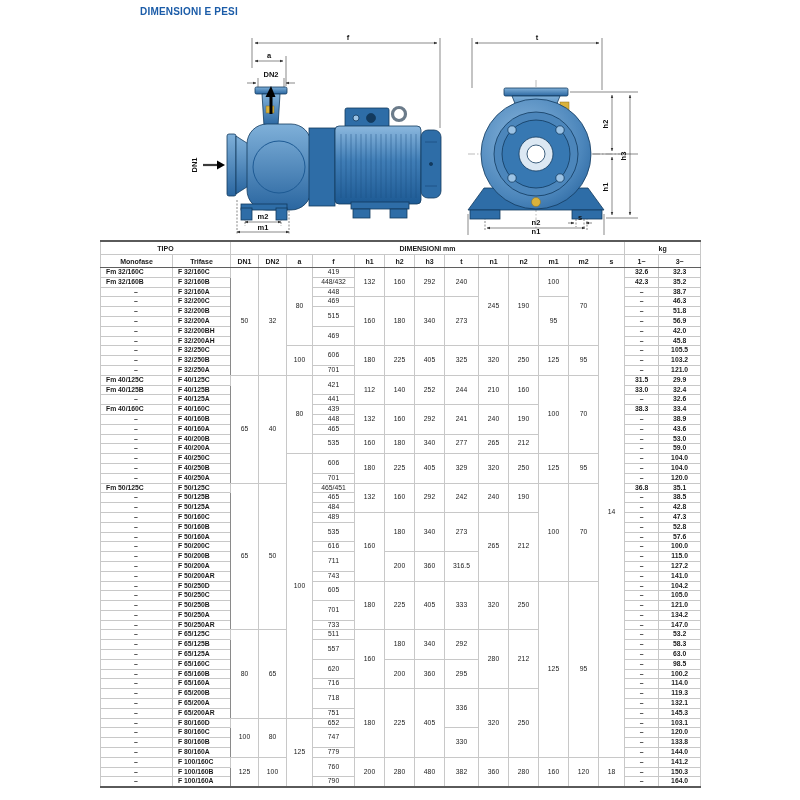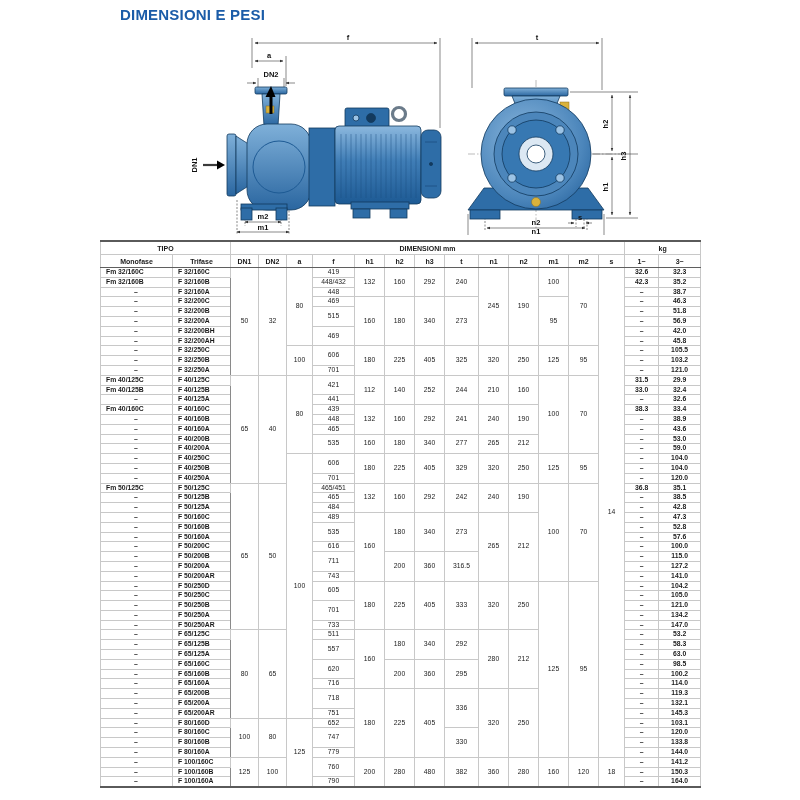--- a/index.html
+++ b/index.html
@@ -1,18 +1,18 @@
 <!DOCTYPE html>
 <html><head>
 <meta charset="utf-8">
 <style>
   html,body{margin:0;padding:0;background:#fff;}
   .page{position:relative;width:800px;height:800px;background:#fff;overflow:hidden;
         font-family:"Liberation Sans", sans-serif;}
-  .title{position:absolute;left:120px;top:6px;margin:0;font-size:15px;font-weight:bold;
+  .title{position:absolute;left:140px;top:6px;margin:0;font-size:10px;font-weight:bold;
          color:#1b5ca8;letter-spacing:.2px;}
   .drawing{position:absolute;}
   .drawing.side{left:183px;top:30px;width:265px;height:205px;}
   .drawing.end{left:452px;top:30px;width:240px;height:205px;}
   svg{display:block;}
   svg text{font-family:"Liberation Sans", sans-serif;font-size:7.5px;font-weight:bold;fill:#111;}
   svg text.rot{text-anchor:middle;}
   .tablewrap{position:absolute;left:100px;top:240px;width:600px;}
   table{border-collapse:collapse;table-layout:fixed;width:600px;
         border:1px solid #b0b0b0;border-top:2px solid #5a5a5a;border-bottom:2.5px solid #5a5a5a;}

